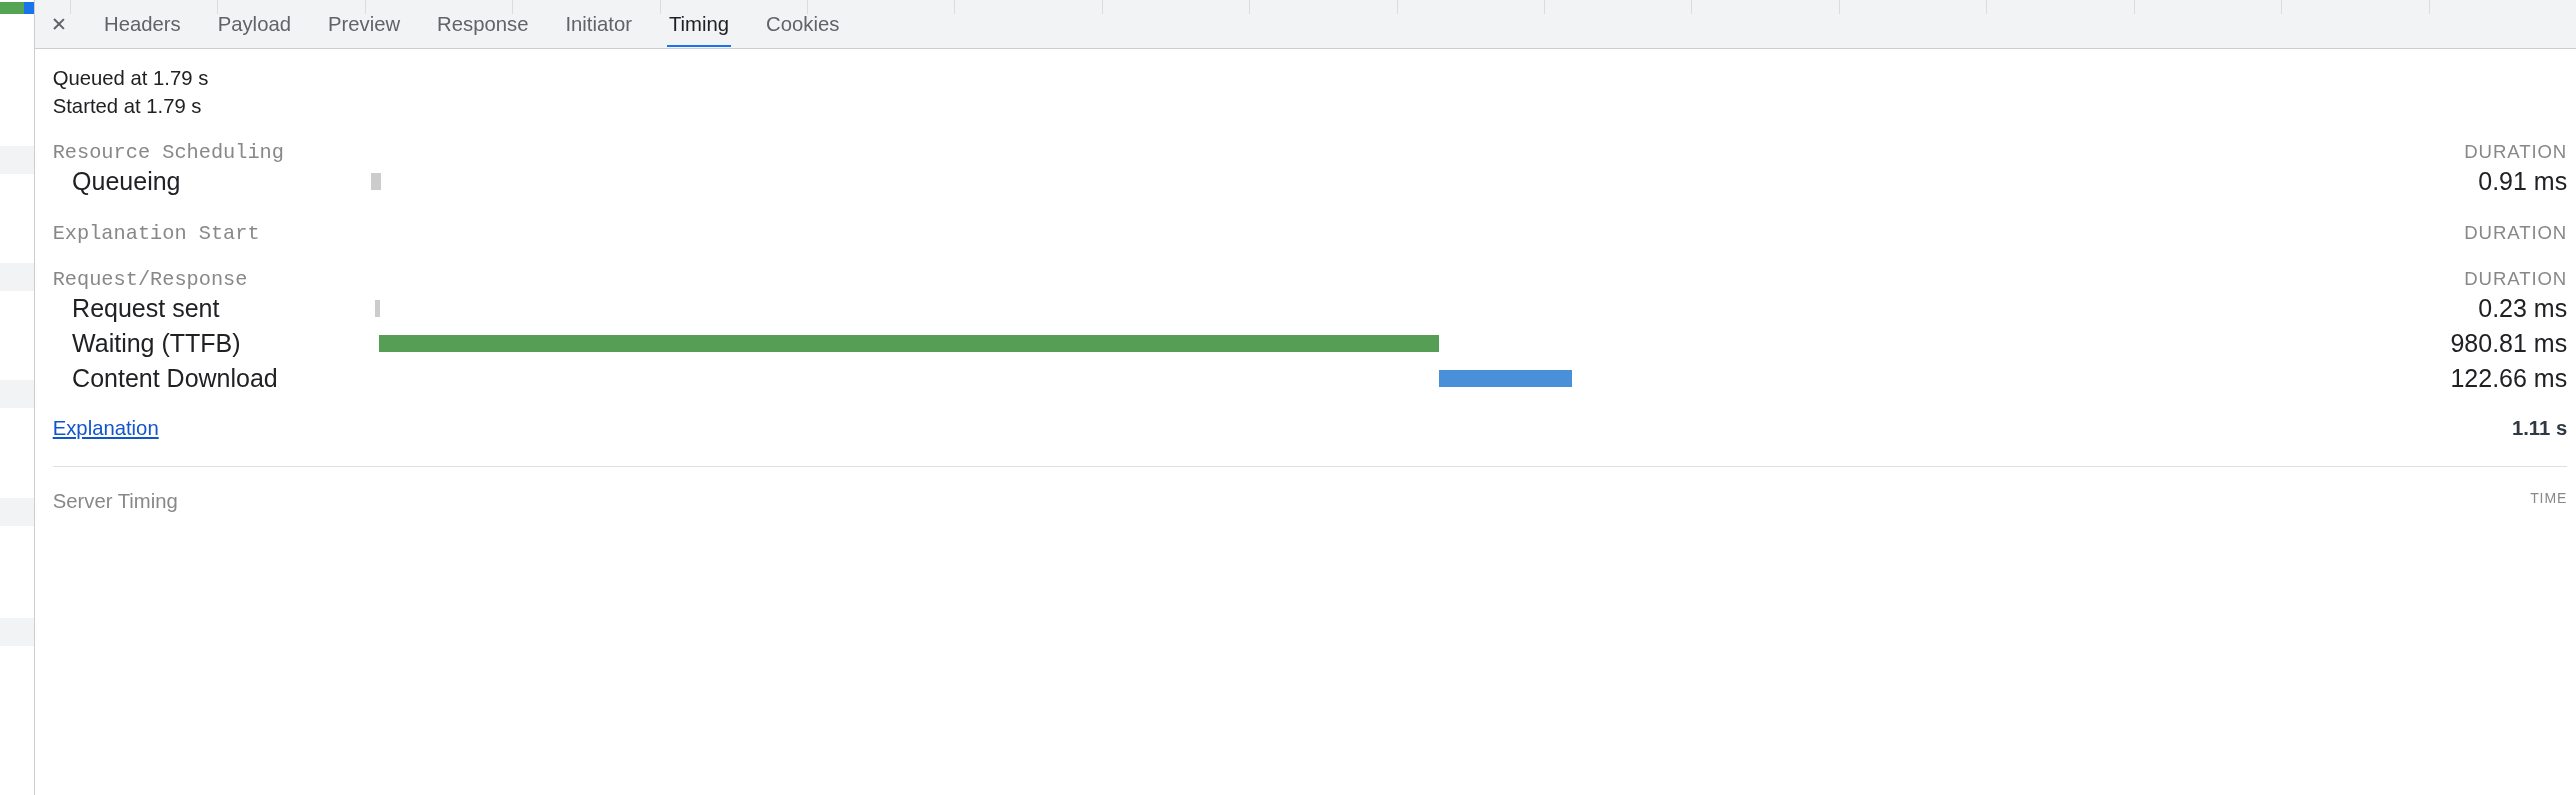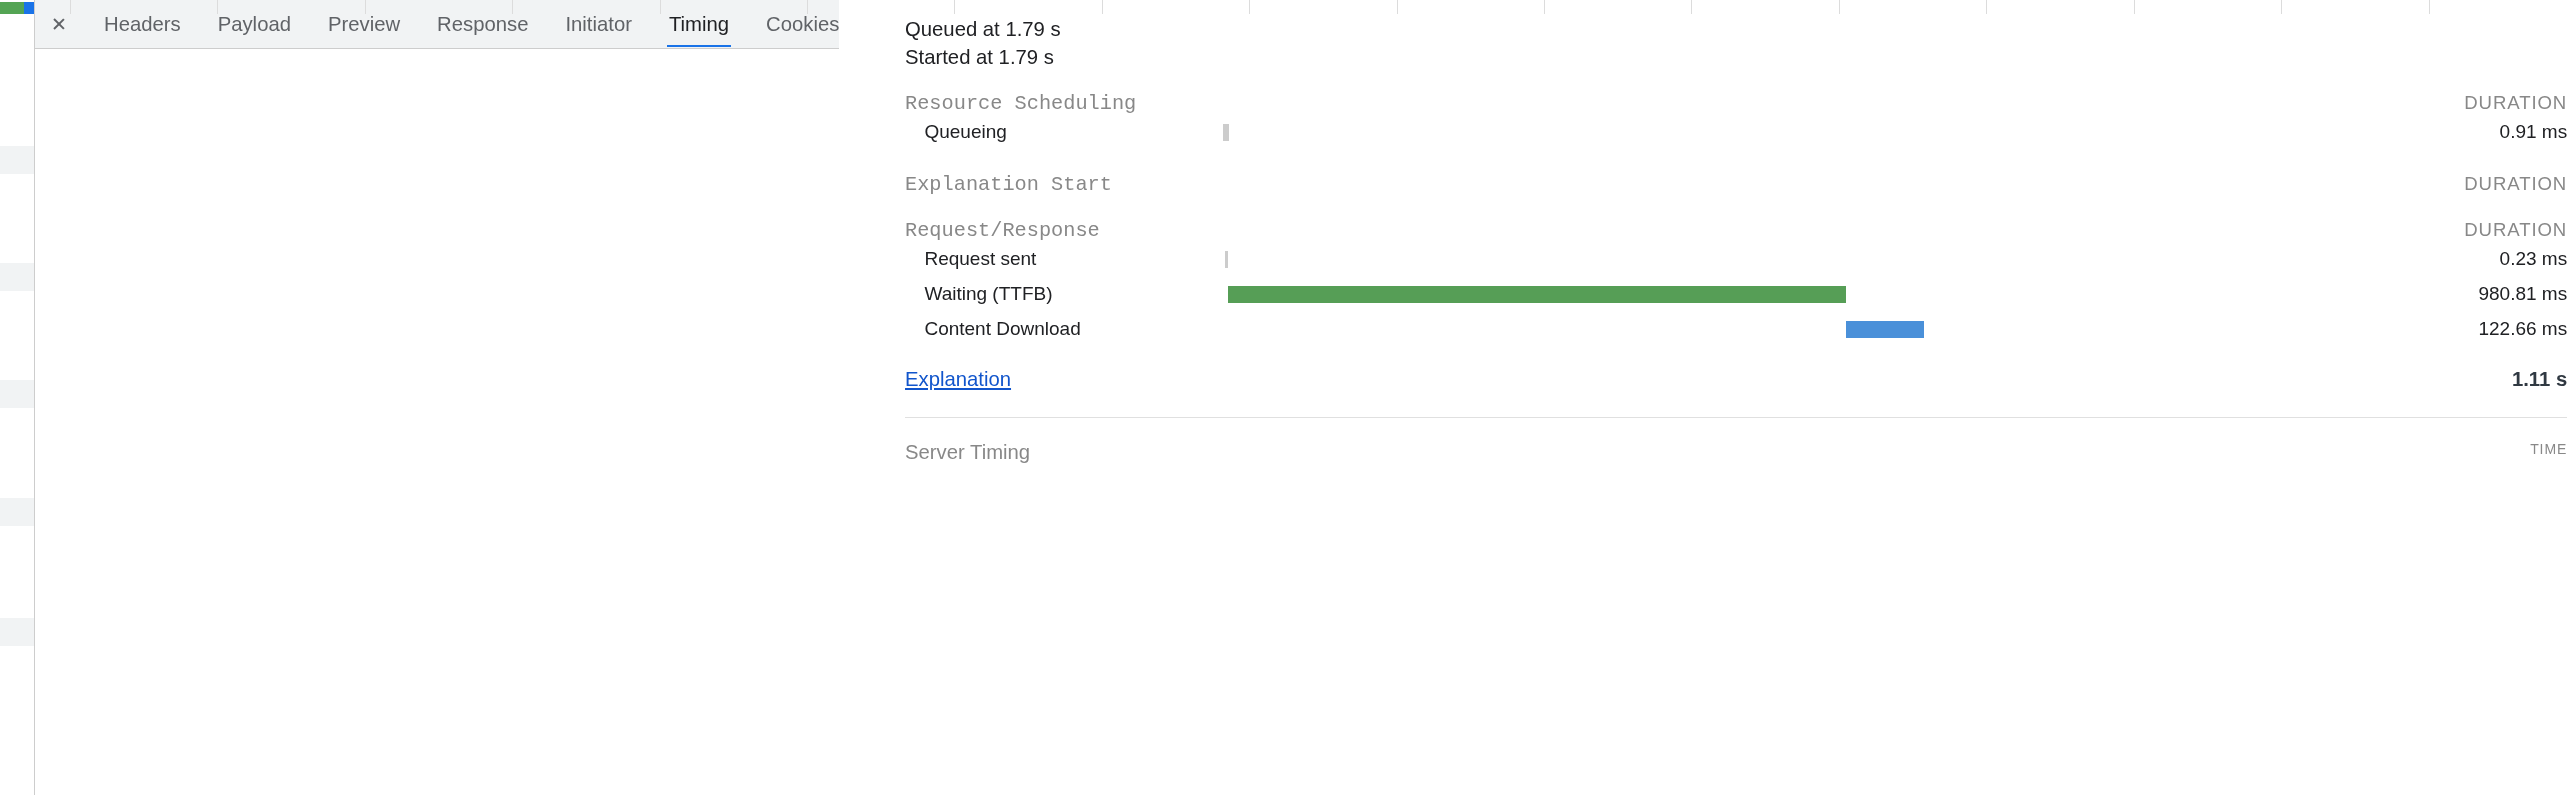--- a/index.html
+++ b/index.html
@@ -30,22 +30,22 @@
 .left-gutter .row-stripe {
   position: absolute;
   left: 0;
   width: 100%;
   height: 28px;
   background: #f1f3f4;
 }
 .content {
   flex: 1;
   display: flex;
-  position: relative;
-  gap: 48px;
+  flex-direction: column;
+  position: relative;
 }
 .tabs {
   height: 49px;
   display: flex;
   align-items: center;
   background: #f1f3f4;
   border-bottom: 0.9px solid #cdcdcd;
   padding-left: 16px;
   gap: 37px;
 }
@@ -106,21 +106,21 @@
 .section-header .name { flex: 0 0 247px; font-family: Liberation Mono, monospace; }
 .section-header .dur  {
   margin-left: auto;
   padding-right: 8.8px;
   letter-spacing: 0.9px;
   font-size: 18.6px;
 }
 .row {
   display: flex;
   align-items: center;
-  font-size: 19px;
+  font-size: 25px;
   color: #202124;
   height: 35px;
 }
 .row .label { flex: 0 0 247px; padding-left: 19.4px; }
 .row .bar-track {
   flex: 1;
   height: 17.7px;
   position: relative;
   margin-left: 71px;
 }

